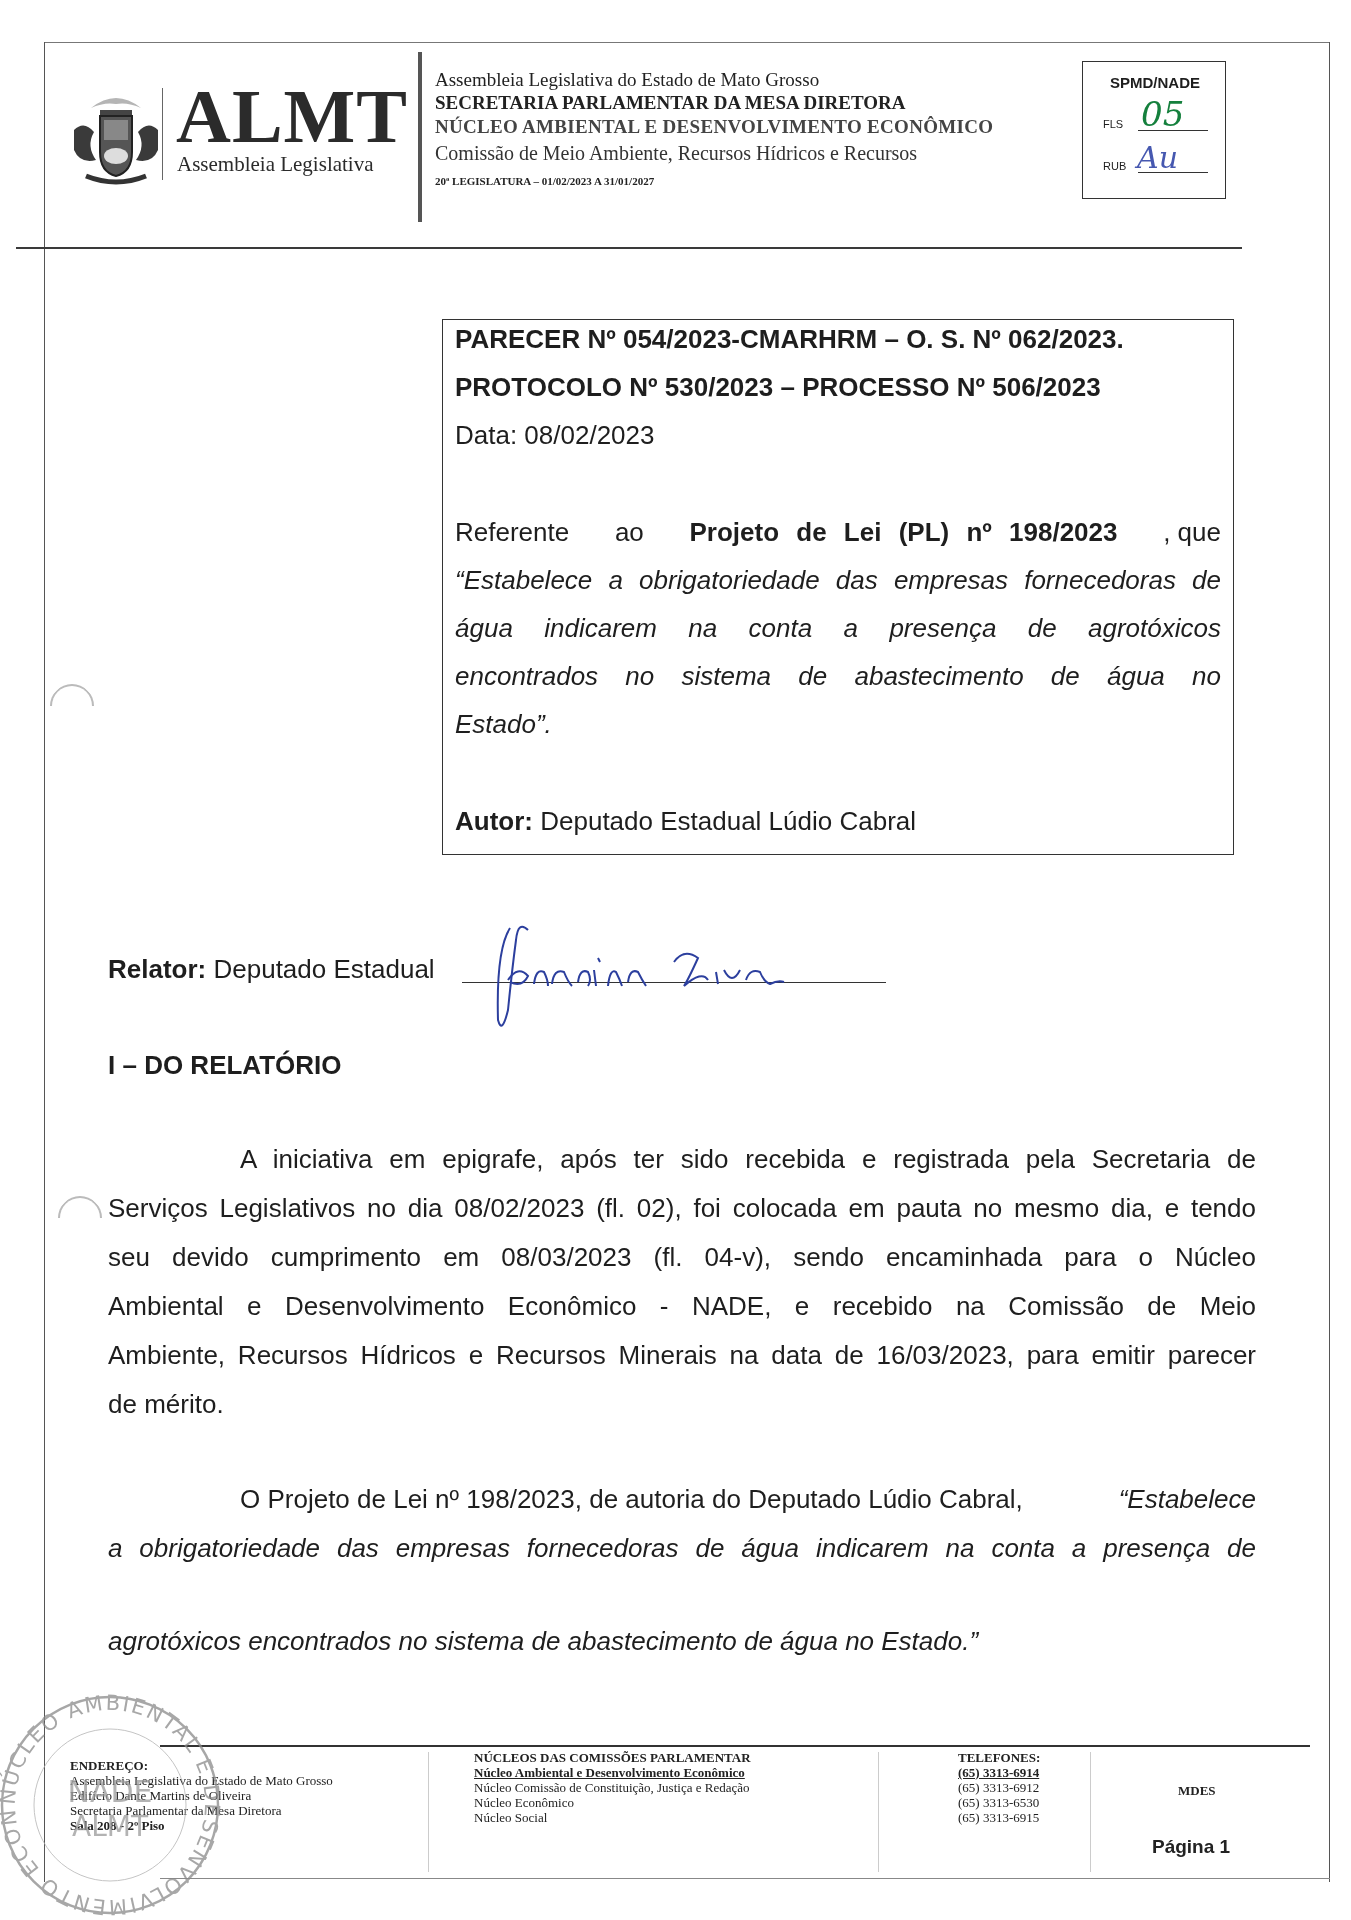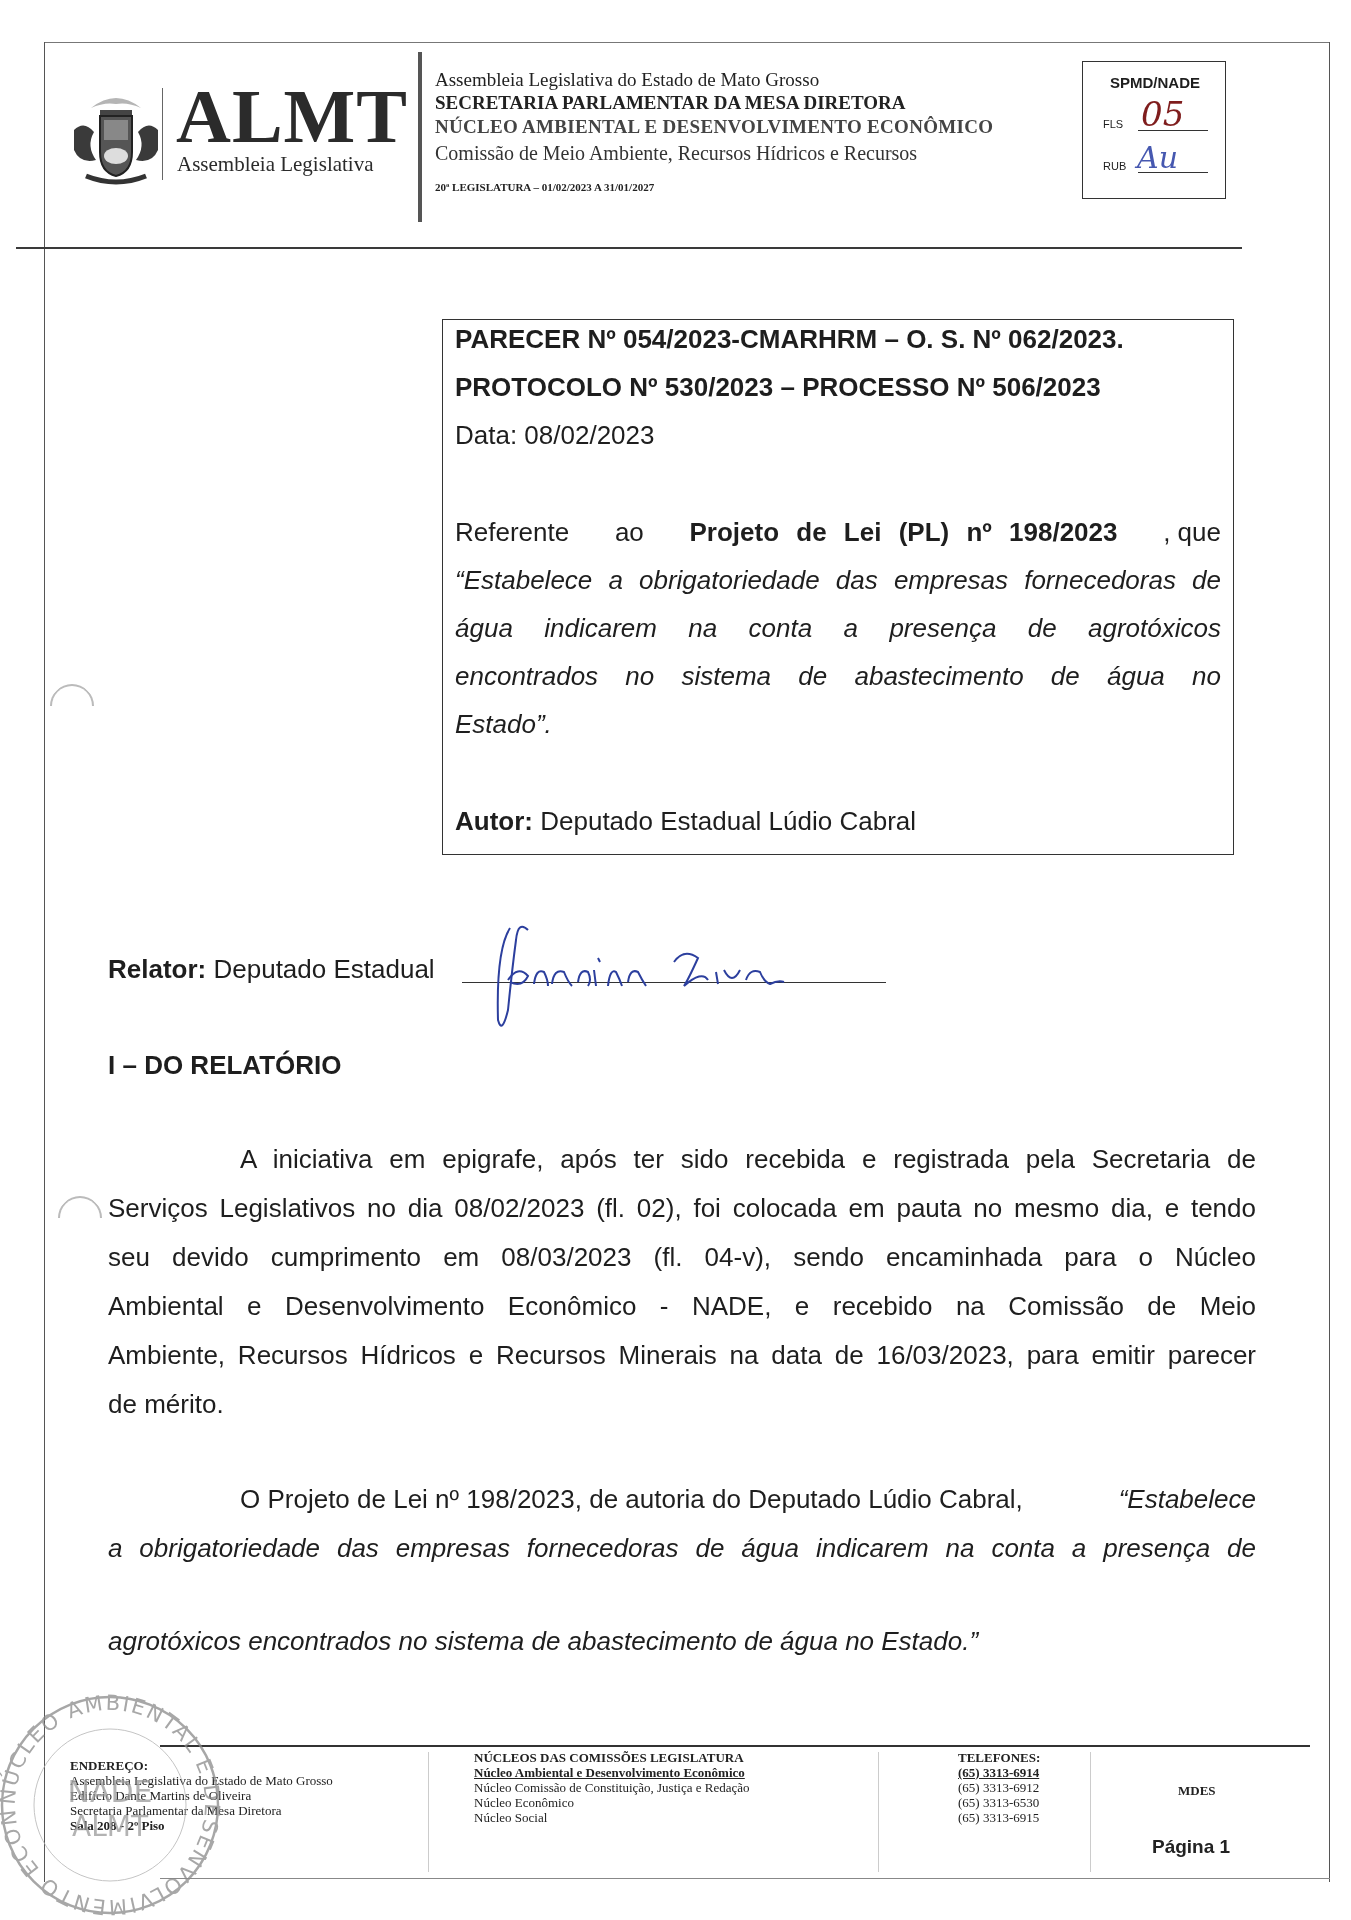--- a/index.html
+++ b/index.html
@@ -20,21 +20,21 @@
   #logo-text { left: 176px; top: 78px; font-size: 76px; font-weight: bold; letter-spacing: 1px; line-height: 1; color: #2b2b2b; }
   #logo-sub { left: 177px; top: 152px; font-size: 21px; color: #2b2b2b; }
   #header-bar { left: 418px; top: 52px; width: 4px; height: 170px; background: #555; }
 
   #header-lines { left: 435px; top: 68px; color: #222; }
   #header-lines div { white-space: nowrap; }
   .h1 { font-size: 19px; line-height: 24px; }
   .h2 { font-size: 19px; line-height: 22px; font-weight: bold; }
   .h3 { font-size: 19px; line-height: 26px; font-weight: bold; color: #444; letter-spacing: 0.3px; }
   .h4 { font-size: 20px; line-height: 26px; color: #333; }
-  .h5 { font-size: 11px; line-height: 22px; font-weight: bold; color: #222; margin-top: 10px; }
+  .h5 { font-size: 11px; line-height: 22px; font-weight: bold; color: #222; margin-top: 4px; }
 
   
   #stamp-box { left: 1082px; top: 61px; width: 144px; height: 138px; border: 1.5px solid #333; box-sizing: border-box; }
   #stamp-title { left: 0; top: 12px; width: 144px; text-align: center; font-size: 15px; font-weight: bold; }
   .stamp-label { font-size: 11px; left: 20px; }
   .stamp-line { height: 1px; background: #333; left: 55px; width: 70px; }
 
   
   #parecer-box { left: 442px; top: 319px; width: 792px; height: 536px; border: 1.5px solid #333; box-sizing: border-box; }
   .pb-line { position: absolute; left: 455px; font-size: 26px; white-space: nowrap; }
@@ -94,21 +94,21 @@
   <div class="h2">SECRETARIA PARLAMENTAR DA MESA DIRETORA</div>
   <div class="h3">NÚCLEO AMBIENTAL E DESENVOLVIMENTO ECONÔMICO</div>
   <div class="h4">Comissão de Meio Ambiente, Recursos Hídricos e Recursos</div>
   <div class="h5">20ª LEGISLATURA – 01/02/2023 A 31/01/2027</div>
 </div>
 
 <div id="stamp-box" class="abs sans">
   <div id="stamp-title" class="abs">SPMD/NADE</div>
   <div class="abs stamp-label" style="top:56px;">FLS</div>
   <div class="abs stamp-line" style="top:68px;"></div>
-  <div class="abs" style="left:58px; top:32px; font-size:34px; font-style:italic; color:#7f1d1d; font-family:'DejaVu Serif', serif;">05</div>
+  <div class="abs" style="left:58px; top:32px; font-size:34px; font-style:italic; color:#15803d; font-family:'DejaVu Serif', serif;">05</div>
   <div class="abs stamp-label" style="top:98px;">RUB</div>
   <div class="abs stamp-line" style="top:110px;"></div>
   <div class="abs" style="left:54px; top:78px; font-size:30px; font-style:italic; color:#4658b0; font-family:'DejaVu Serif', serif;">Au</div>
 </div>
 
 <div id="parecer-box" class="abs"></div>
 <div class="pb-line sans bold" style="top:324px; font-size:26px;">PARECER Nº 054/2023-CMARHRM – O. S. Nº 062/2023.</div>
 <div class="pb-line sans bold" style="top:372px; font-size:26px;">PROTOCOLO Nº 530/2023 – PROCESSO Nº 506/2023</div>
 <div class="pb-line sans" style="top:420px;">Data: 08/02/2023</div>
 
@@ -164,21 +164,21 @@
 
 <div class="ft serif" style="left:70px; top:1758px;">
   <div><b>ENDEREÇO:</b></div>
   <div>Assembleia Legislativa do Estado de Mato Grosso</div>
   <div>Edifício Dante Martins de Oliveira</div>
   <div>Secretaria Parlamentar da Mesa Diretora</div>
   <div><b>Sala 208 - 2º Piso</b></div>
 </div>
 
 <div class="ft serif" style="left:474px; top:1750px;">
-  <div><b>NÚCLEOS DAS COMISSÕES LEGISLATURA</b></div>
+  <div><b>NÚCLEOS DAS COMISSÕES PARLAMENTAR</b></div>
   <div><b class="u">Núcleo Ambiental e Desenvolvimento Econômico</b></div>
   <div>Núcleo Comissão de Constituição, Justiça e Redação</div>
   <div>Núcleo Econômico</div>
   <div>Núcleo Social</div>
 </div>
 
 <div class="ft serif" style="left:958px; top:1750px;">
   <div><b>TELEFONES:</b></div>
   <div><b class="u">(65) 3313-6914</b></div>
   <div>(65) 3313-6912</div>

